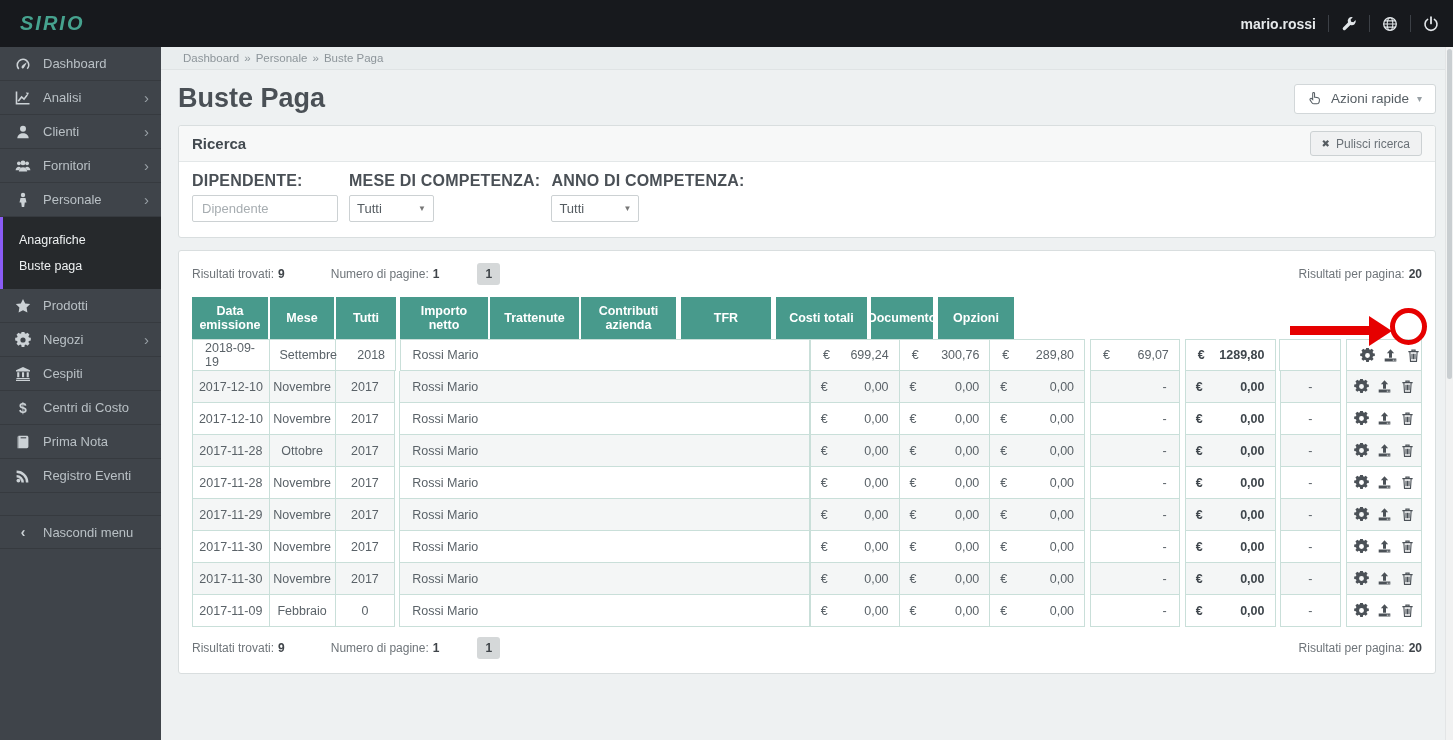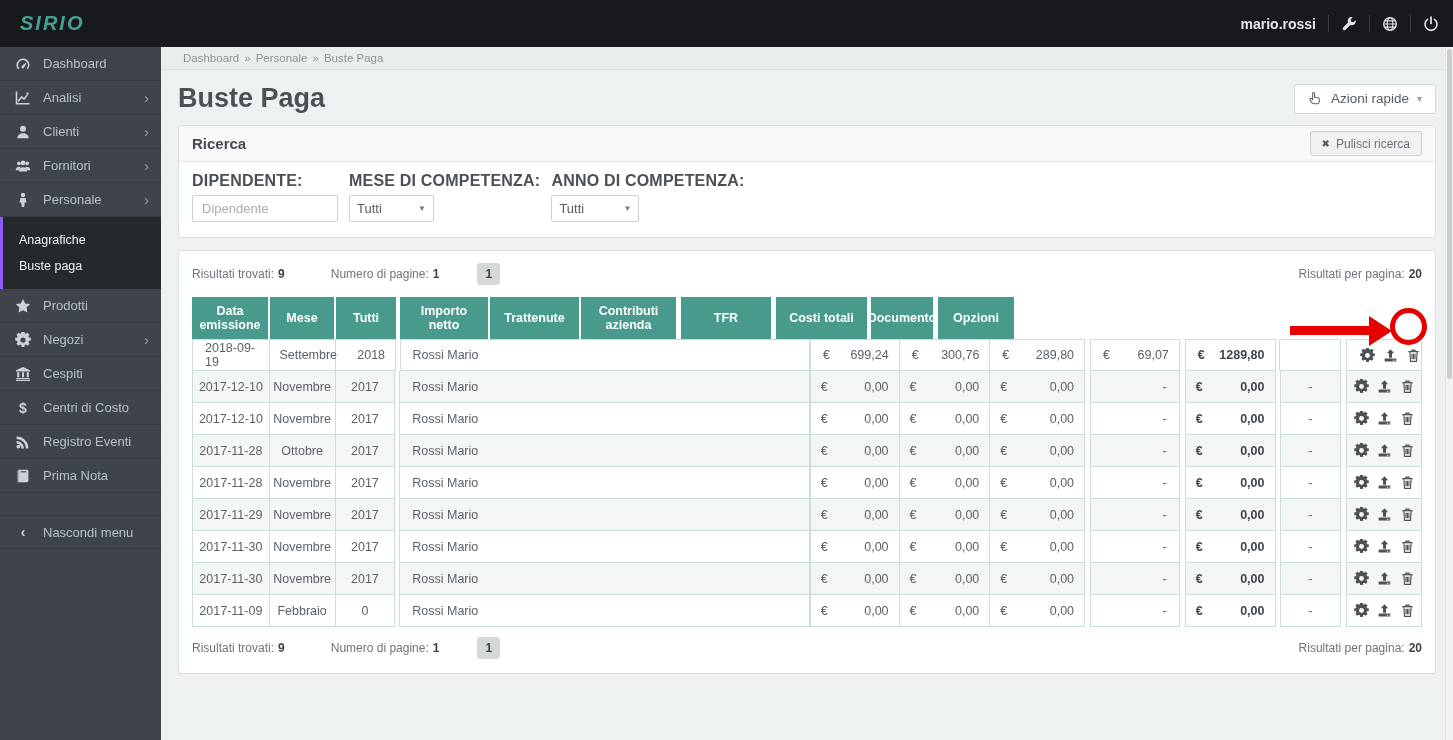--- a/index.html
+++ b/index.html
@@ -213,35 +213,35 @@
         <span class="icon">
           <svg viewBox="0 0 16 16">
             <text x="8" y="13" text-anchor="middle" font-size="14" font-weight="bold" fill="currentColor" font-family="Liberation Sans, sans-serif">$</text>
           </svg>
         </span>
         <span>Centri di Costo</span>
       </div>
       <div class="side-item">
         <span class="icon">
           <svg viewBox="0 0 16 16">
-            <circle cx="3.4" cy="12.6" r="1.9" fill="currentColor"></circle>
-            <path d="M1.6 7.1a7.3 7.3 0 0 1 7.3 7.3H6.4a4.8 4.8 0 0 0-4.8-4.8zM1.6 2.6a11.8 11.8 0 0 1 11.8 11.8h-2.5A9.3 9.3 0 0 0 1.6 5.1z" fill="currentColor"></path>
-          </svg>
-        </span>
-        <span>Registro Eventi</span>
-      </div>
-      <div class="side-item">
-        <span class="icon">
-          <svg viewBox="0 0 16 16">
             <path d="M3.6 1.8h8.2c.9 0 1.6.7 1.6 1.6v9.2c0 .9-.7 1.6-1.6 1.6H3.6z" fill="currentColor"></path>
             <path d="M3.6 1.8v12.4h-1V2.8z" fill="currentColor"></path>
             <path d="M5.6 3.8h5.6" stroke="#3f444a" stroke-width="1.1"></path>
           </svg>
         </span>
         <span>Prima Nota</span>
+      </div>
+      <div class="side-item">
+        <span class="icon">
+          <svg viewBox="0 0 16 16">
+            <circle cx="3.4" cy="12.6" r="1.9" fill="currentColor"></circle>
+            <path d="M1.6 7.1a7.3 7.3 0 0 1 7.3 7.3H6.4a4.8 4.8 0 0 0-4.8-4.8zM1.6 2.6a11.8 11.8 0 0 1 11.8 11.8h-2.5A9.3 9.3 0 0 0 1.6 5.1z" fill="currentColor"></path>
+          </svg>
+        </span>
+        <span>Registro Eventi</span>
       </div>
     </div>
   <div class="side-spacer"></div>
   <div class="side-item collapse-item">
     <span class="icon">‹</span>
     <span>Nascondi menu</span>
   </div>
 </div>
 
 <div class="content">

